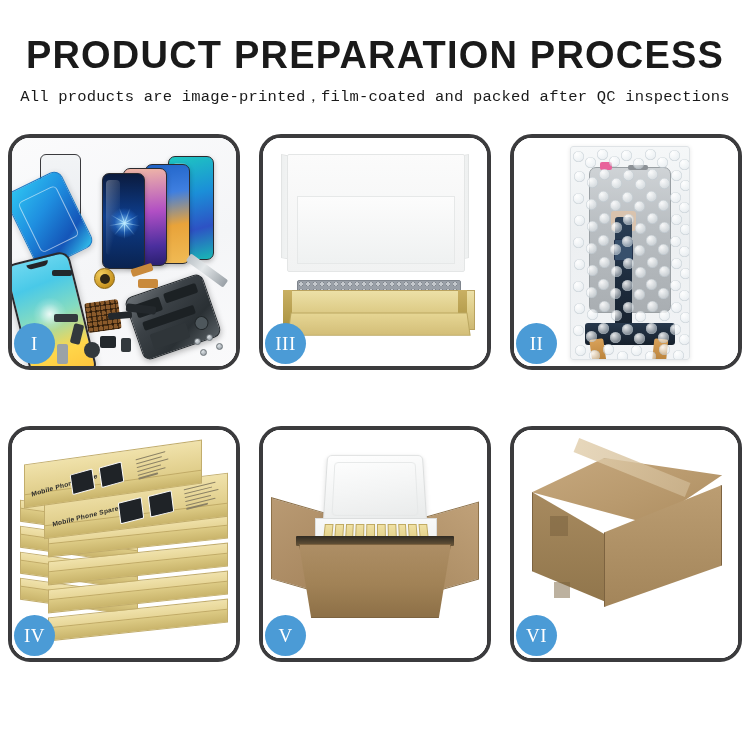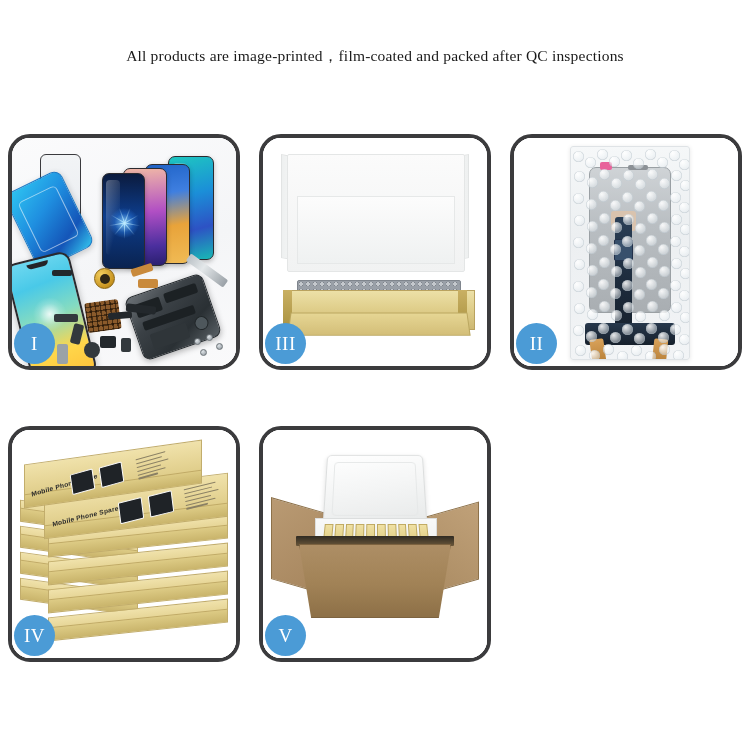--- a/index.html
+++ b/index.html
@@ -27,21 +27,21 @@
     font-size: 38px;
     font-weight: bold;
     letter-spacing: 1.2px;
     color: #1a1a1a;
     line-height: 1.05;
     white-space: nowrap;
   }
 
   .subtitle {
     margin-top: 10px;
-    font-family: Liberation Serif, serif;
+    font-family: Liberation Mono, monospace;
     font-size: 15.5px;
     font-weight: normal;
     color: #1a1a1a;
     letter-spacing: 0.2px;
     white-space: nowrap;
   }
 
   
   .grid {
     position: absolute;
@@ -441,20 +441,21 @@
     position: absolute; left: 40px; top: 152px; width: 16px; height: 16px;
     background: rgba(122,99,63,.50);
   }
 </style>
 </head>
 <body>
 
 <div class="page">
 
   <div class="header">
+    <div class="title">PRODUCT PREPARATION PROCESS</div>
     <div class="subtitle">All products are image-printed，film-coated and packed after QC inspections</div>
   </div>
 
   <div class="grid">
 
     <div class="panel">
       <div class="panel-inner">
         <div class="scene">
           <div class="p1-bg"></div>
 
@@ -759,15 +760,29 @@
               <i></i>
               <i></i>
           </div>
           <div class="carton-rim"></div>
           <div class="carton-body"></div>
         </div>
       </div>
       <div class="badge">V</div>
     </div>
 
+    <div class="panel">
+      <div class="panel-inner">
+        <div class="scene">
+          <div class="p6-bg"></div>
+          <div class="c6-top"></div>
+          <div class="c6-tape"></div>
+          <div class="c6-left"></div>
+          <div class="c6-right"></div>
+          <div class="c6-seam"></div>
+          <div class="c6-seam2"></div>
+        </div>
+      </div>
+      <div class="badge">VI</div>
+    </div>
 
   </div>
 </div>
 
 </body></html>

